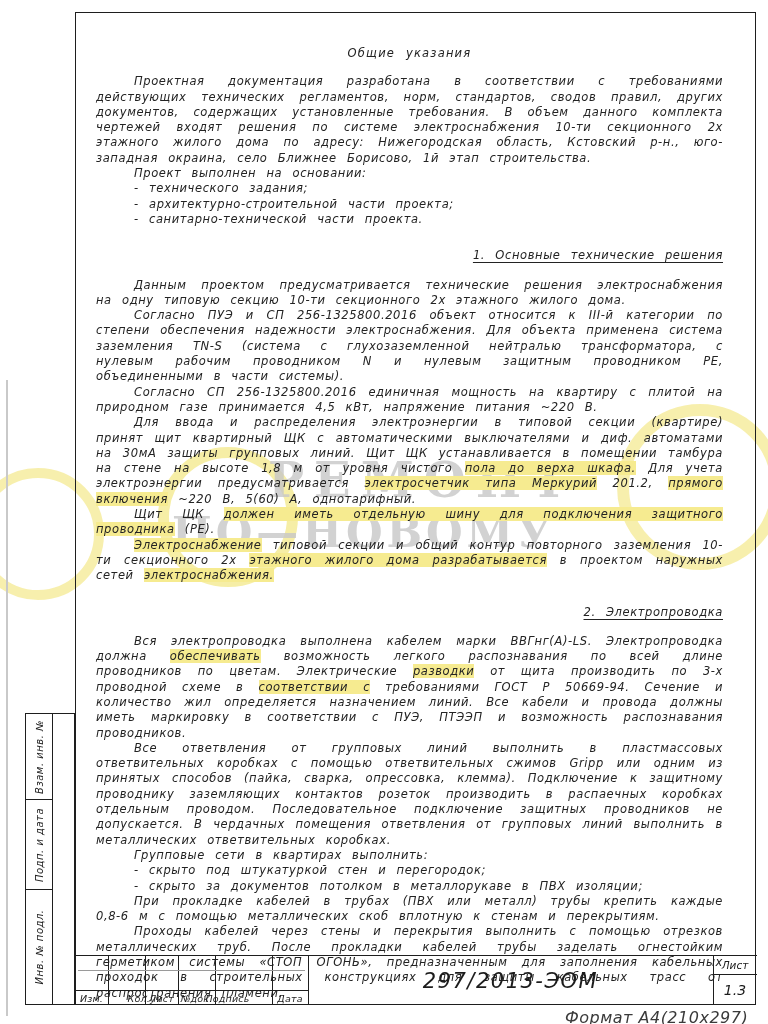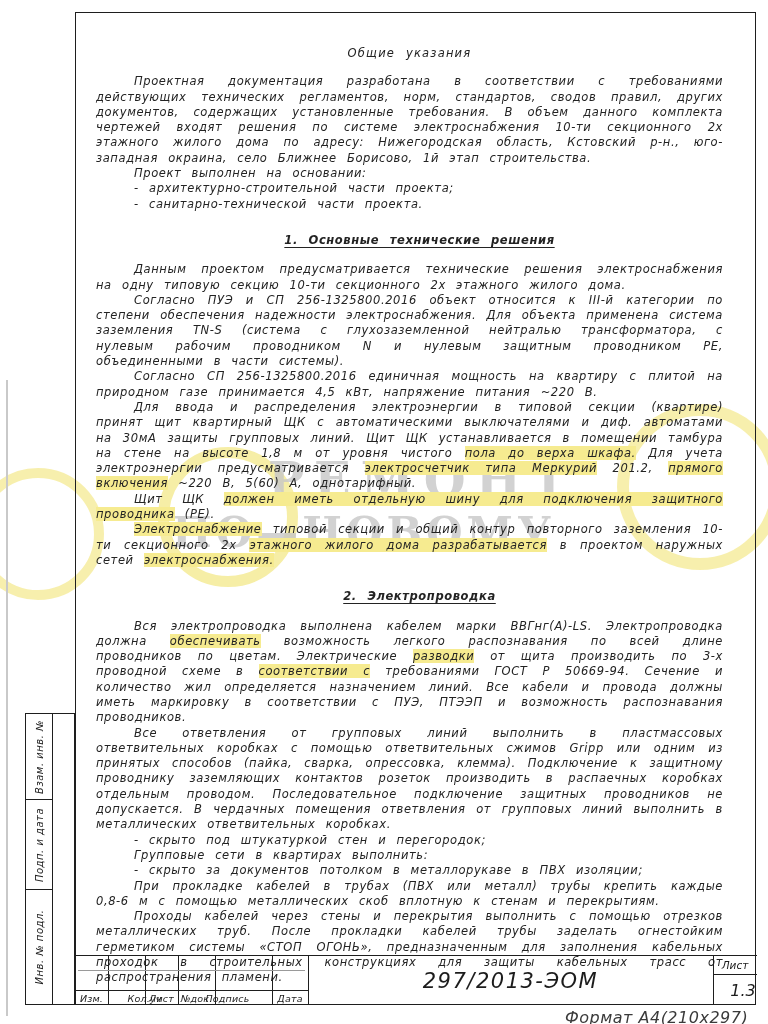--- a/index.html
+++ b/index.html
@@ -22,21 +22,21 @@
   }
   
   .content{
     position:absolute;left:96px;top:46px;width:627px;
     color:#232323;font-style:italic;
     font-size:11.5px;line-height:15.3px;
     letter-spacing:.6px;word-spacing:6px;
   }
   .blk{margin:0;text-align:justify;text-indent:38px;}
   .blk.title{text-align:center;text-indent:0;margin-bottom:13px;letter-spacing:1.2px;}
-  .blk.heading{text-align:center;text-indent:20px;margin:21px 0 14px;font-weight:bold;}
+  .blk.heading{text-align:right;text-indent:20px;margin:21px 0 14px;}
   .blk.heading span{text-decoration:underline;text-underline-offset:3px;}
   .blk.item{text-align:left;}
   .hl{background:#f6eb90;}
   
   .sidecol{position:absolute;left:25px;top:713px;width:50px;height:292px;
     border:1.6px solid #1e1e1e;box-sizing:border-box;}
   .sidecol .vline{position:absolute;left:26px;top:0;width:1.3px;height:100%;background:#1e1e1e;}
   .side-cell{position:absolute;left:0;width:26px;overflow:hidden;}
   .side-cell .rot{
     position:absolute;left:50%;top:50%;transform:translate(-50%,-50%) rotate(-90deg);
@@ -57,22 +57,22 @@
   }
   .docnum{
     position:absolute;left:233px;top:0;width:405px;height:50px;
     display:flex;align-items:center;justify-content:center;
     font-style:italic;font-size:21px;letter-spacing:1.5px;word-spacing:2px;
   }
   .sheetcell{position:absolute;left:638px;top:0;width:44px;height:50px;}
   .sheetcell .hdiv{position:absolute;left:0;top:18px;width:100%;height:1.4px;background:#1e1e1e;}
   .sheetcell .sh-lbl{position:absolute;left:0;top:0;width:100%;height:18px;
     display:flex;align-items:center;justify-content:center;font-style:italic;font-size:10.5px;}
-  .sheetcell .sh-val{position:absolute;left:8px;top:19px;width:100%;height:30px;
-    display:flex;align-items:center;justify-content:center;font-style:italic;font-size:16px;}
+  .sheetcell .sh-val{position:absolute;left:0;top:19px;width:100%;height:30px;
+    display:flex;align-items:center;justify-content:center;font-style:italic;font-size:14px;}
   .format-note{
     position:absolute;left:565px;top:1008px;font-style:italic;font-size:16px;color:#3a3a3a;
     letter-spacing:.5px;
   }
   .scan-edge{position:absolute;left:6px;top:380px;width:2px;height:636px;background:#c9c9c9;}
 </style>
 </head>
 <body>
 
 <div class="page">
@@ -85,34 +85,35 @@
     <div class="wm-text" style="left:172px;top:508px;font-size:42px;letter-spacing:4px;">ПО—НОВОМУ</div>
   </div>
 
   <div class="frame"></div>
   <div class="scan-edge"></div>
 
   <div class="content">
       <div class="blk title"><span>Общие указания</span></div>
       <div class="blk para"><span>Проектная документация разработана в соответствии с требованиями действующих технических регламентов, норм, стандартов, сводов правил, других документов, содержащих установленные требования. В объем данного комплекта чертежей входят решения по системе электроснабжения 10-ти секционного 2х этажного жилого дома по адресу: Нижегородская область, Кстовский р-н., юго-западная окраина, село Ближнее Борисово, 1й этап строительства.</span></div>
       <div class="blk para"><span>Проект выполнен на основании:</span></div>
+      <div class="blk item"><span>- технического задания;</span></div>
       <div class="blk item"><span>- архитектурно-строительной части проекта;</span></div>
       <div class="blk item"><span>- санитарно-технической части проекта.</span></div>
       <div class="blk heading"><span>1. Основные технические решения</span></div>
       <div class="blk para"><span>Данным проектом предусматривается технические решения электроснабжения на одну типовую секцию 10-ти секционного 2х этажного жилого дома.</span></div>
       <div class="blk para"><span>Согласно ПУЭ и СП 256-1325800.2016 объект относится к III-й категории по степени обеспечения надежности электроснабжения. Для объекта применена система заземления TN-S (система с глухозаземленной нейтралью трансформатора, с нулевым рабочим проводником N и нулевым защитным проводником РЕ, объединенными в части системы).</span></div>
       <div class="blk para"><span>Согласно СП 256-1325800.2016 единичная мощность на квартиру с плитой на природном газе принимается 4,5 кВт, напряжение питания ~220 В.</span></div>
       <div class="blk para"><span>Для ввода и распределения электроэнергии в типовой секции (квартире) принят щит квартирный ЩК с автоматическими выключателями и диф. автоматами на 30мА защиты групповых линий. Щит ЩК устанавливается в помещении тамбура на стене на высоте 1,8 м от уровня чистого </span><span class="hl">пола до верха шкафа.</span><span> Для учета электроэнергии предусматривается </span><span class="hl">электросчетчик типа Меркурий</span><span> 201.2, </span><span class="hl">прямого включения</span><span> ~220 В, 5(60) А, однотарифный.</span></div>
       <div class="blk para"><span>Щит ЩК </span><span class="hl">должен иметь отдельную шину для подключения защитного проводника</span><span> (РЕ).</span></div>
       <div class="blk para"><span class="hl">Электроснабжение</span><span> типовой секции и общий контур повторного заземления 10-ти секционного 2х </span><span class="hl">этажного жилого дома разрабатывается</span><span> в проектом наружных сетей </span><span class="hl">электроснабжения.</span></div>
       <div class="blk heading"><span>2. Электропроводка</span></div>
       <div class="blk para"><span>Вся электропроводка выполнена кабелем марки ВВГнг(А)-LS. Электропроводка должна </span><span class="hl">обеспечивать</span><span> возможность легкого распознавания по всей длине проводников по цветам. Электрические </span><span class="hl">разводки</span><span> от щита производить по 3-х проводной схеме в </span><span class="hl">соответствии с</span><span> требованиями ГОСТ Р 50669-94. Сечение и количество жил определяется назначением линий. Все кабели и провода должны иметь маркировку в соответствии с ПУЭ, ПТЭЭП и возможность распознавания проводников.</span></div>
       <div class="blk para"><span>Все ответвления от групповых линий выполнить в пластмассовых ответвительных коробках с помощью ответвительных сжимов Gripp или одним из принятых способов (пайка, сварка, опрессовка, клемма). Подключение к защитному проводнику заземляющих контактов розеток производить в распаечных коробках отдельным проводом. Последовательное подключение защитных проводников не допускается. В чердачных помещения ответвления от групповых линий выполнить в металлических ответвительных коробках.</span></div>
+      <div class="blk para"><span>Групповые сети в квартирах выполнить:</span></div>
       <div class="blk item"><span>- скрыто под штукатуркой стен и перегородок;</span></div>
-      <div class="blk para"><span>Групповые сети в квартирах выполнить:</span></div>
       <div class="blk item"><span>- скрыто за документов потолком в металлорукаве в ПВХ изоляции;</span></div>
       <div class="blk para"><span>При прокладке кабелей в трубах (ПВХ или металл) трубы крепить каждые 0,8-6 м с помощью металлических скоб вплотную к стенам и перекрытиям.</span></div>
       <div class="blk para"><span>Проходы кабелей через стены и перекрытия выполнить с помощью отрезков металлических труб. После прокладки кабелей трубы заделать огнестойким герметиком системы «СТОП ОГОНЬ», предназначенным для заполнения кабельных проходок в строительных конструкциях для защиты кабельных трасс от распространения пламени.</span></div>
     </div>
 
   <div class="sidecol">
     <div class="vline"></div>
     <div class="side-cell side-h1">
       <span class="rot">Взам. инв. №</span>
     </div>

